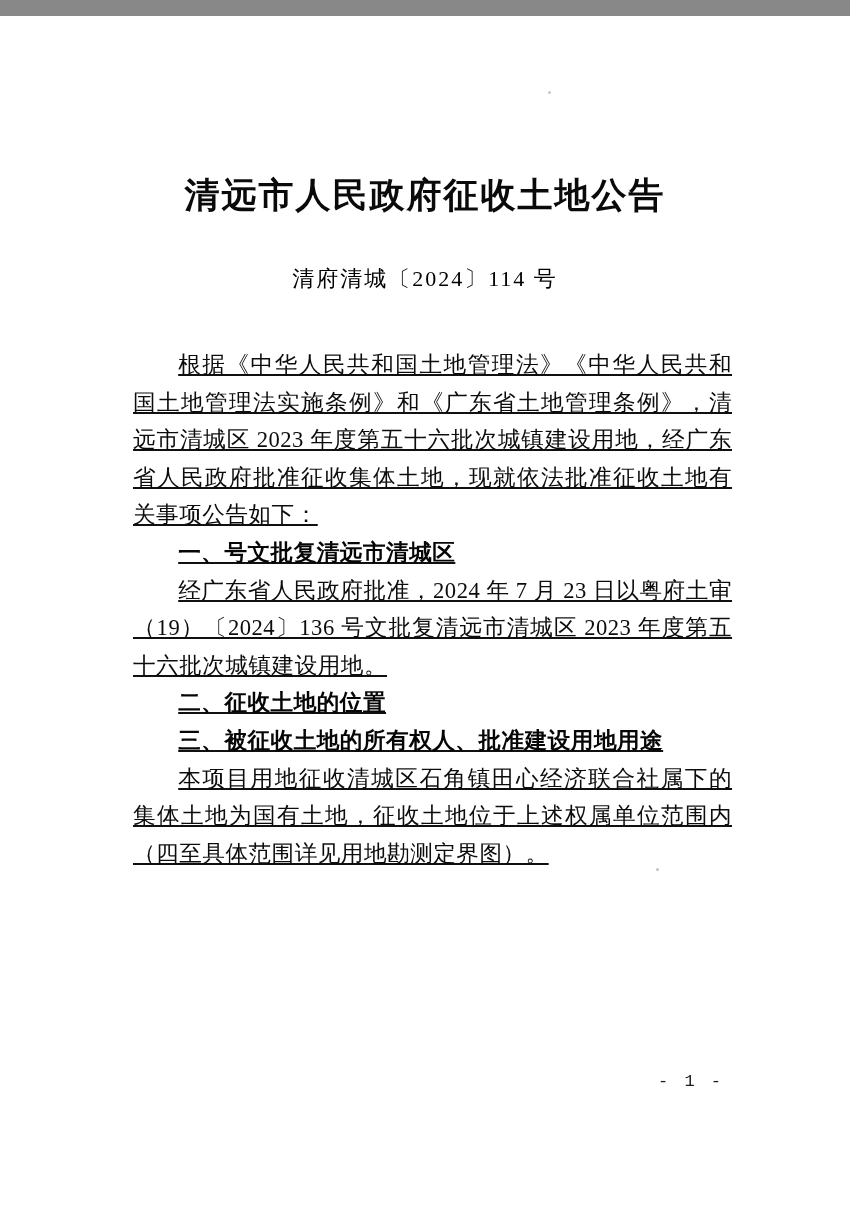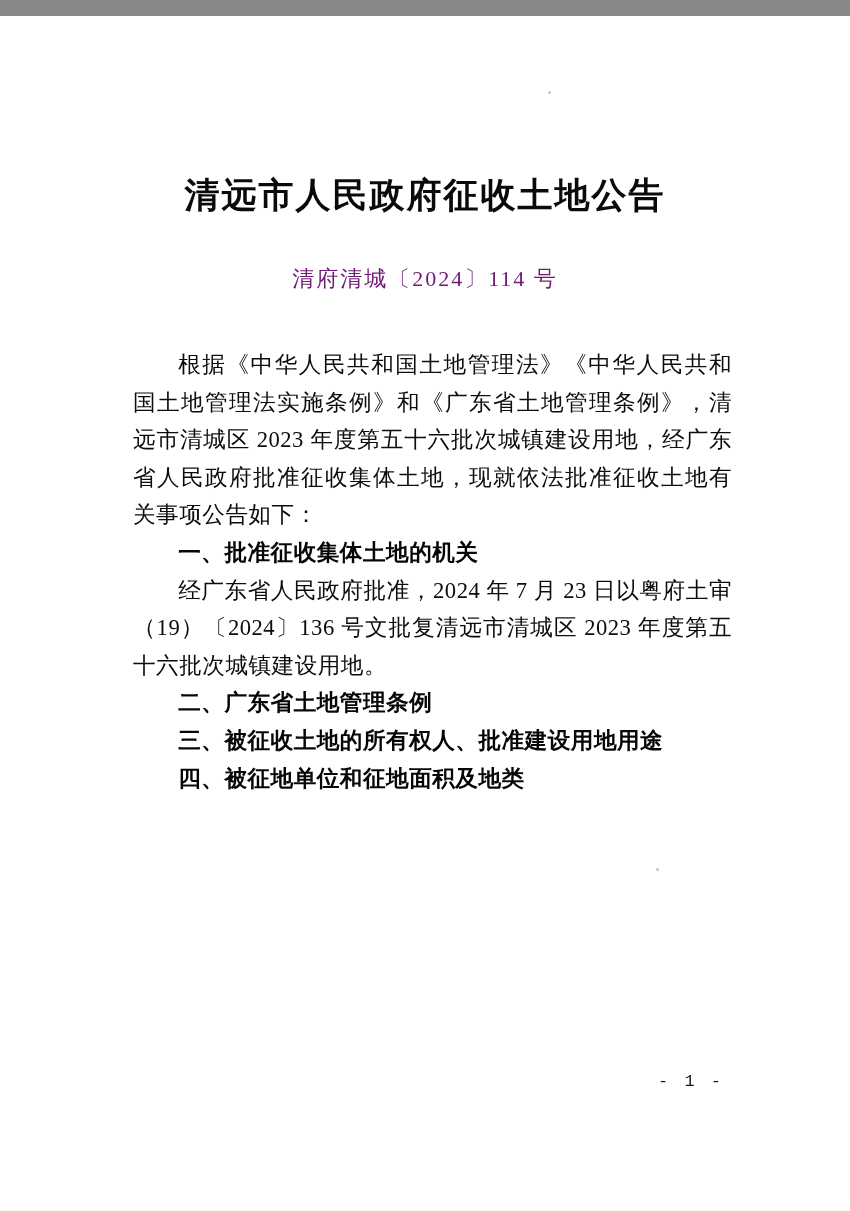--- a/index.html
+++ b/index.html
@@ -22,26 +22,27 @@
     font-size: 35px;
     letter-spacing: 2px;
     line-height: 38px;
     color: #0a0a0a;
   }
   .docnum {
     margin-top: 50px;
     text-align: center;
     font-size: 22px;
     letter-spacing: 2px;
-    color: #701a75;
+    color: #000000;
   }
   .content {
     margin-top: 52px;
     margin-left: 133px;
     width: 599px;
+    text-decoration: underline;
   }
   .content p {
     font-size: 22.6px;
     line-height: 37.6px;
     text-align: justify;
     text-indent: 2em;
     letter-spacing: 0.5px;
     color: #0c0c0c;
   }
   .content p.heading {
@@ -73,21 +74,21 @@
 <div class="page">
   <div class="speck s1"></div>
   <div class="speck s2"></div>
 
   <h1 class="title">清远市人民政府征收土地公告</h1>
 
   <div class="docnum">清府清城〔2024〕114 号</div>
 
   <div class="content">
     <p class="body">根据《中华人民共和国土地管理法》《中华人民共和国土地管理法实施条例》和《广东省土地管理条例》，清远市清城区 2023 年度第五十六批次城镇建设用地，经广东省人民政府批准征收集体土地，现就依法批准征收土地有关事项公告如下：</p>
-    <p class="heading">一、批准征收集体土地的机关</p>
+    <p class="heading">一、号文批复清远市清城区</p>
     <p class="body">经广东省人民政府批准，2024 年 7 月 23 日以粤府土审（19）〔2024〕136 号文批复清远市清城区 2023 年度第五十六批次城镇建设用地。</p>
-    <p class="heading">二、广东省土地管理条例</p>
+    <p class="heading">二、征收土地的位置</p>
     <p class="heading">三、被征收土地的所有权人、批准建设用地用途</p>
-    <p class="heading">四、被征地单位和征地面积及地类</p>
+    <p class="body">本项目用地征收清城区石角镇田心经济联合社属下的集体土地为国有土地，征收土地位于上述权属单位范围内（四至具体范围详见用地勘测定界图）。</p>
   </div>
 
   <div class="pageno">- 1 -</div>
 </div>
 
 </body></html>

